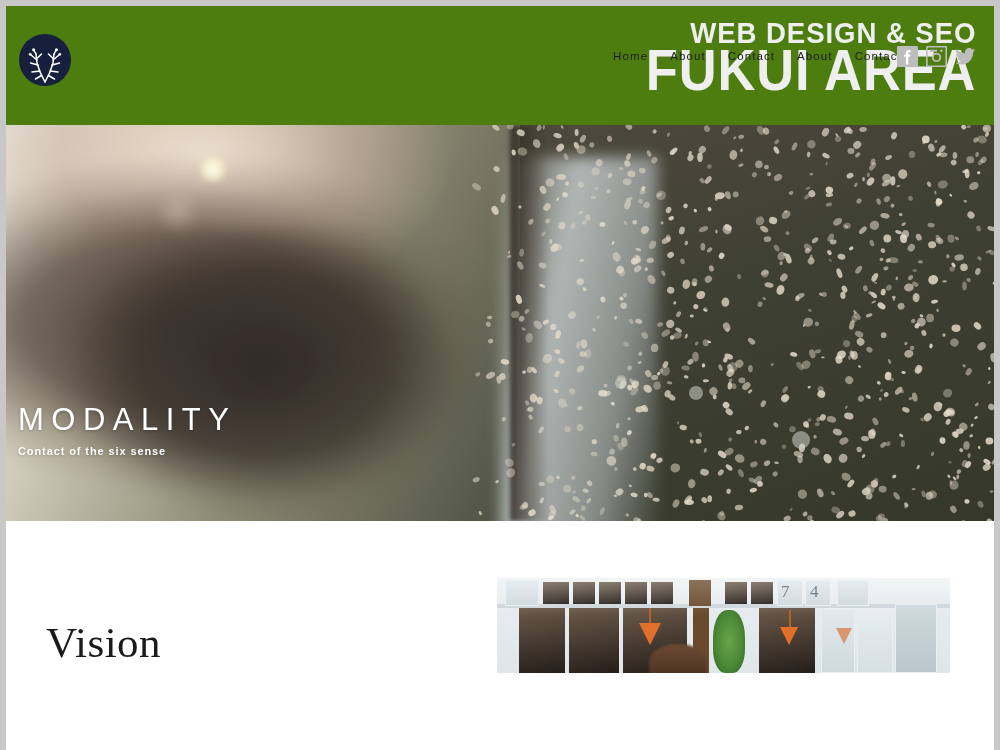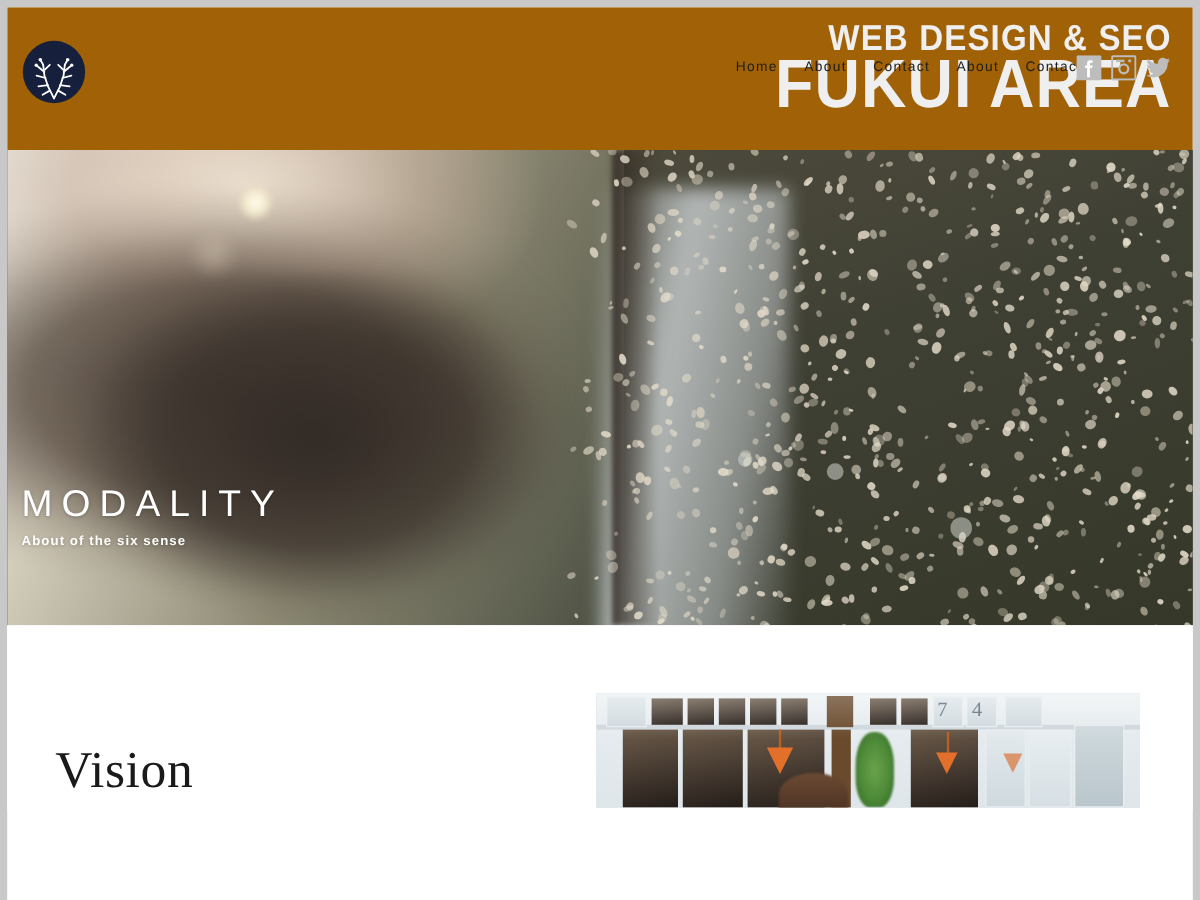--- a/index.html
+++ b/index.html
@@ -14,21 +14,21 @@
     left: 6px; top: 6px;
     width: 988px; height: 744px;
     background: #ffffff;
     overflow: hidden;
   }
 
   
   #header {
     position: relative;
     width: 100%; height: 119px;
-    background: #a16207;
+    background: #4d7c0f;
     overflow: hidden;
   }
   #logo-wrap {
     position: absolute;
     left: 11px; top: 26px;
     width: 56px; height: 56px;
   }
   #watermark {
     position: absolute;
     right: 18px; top: 14px;
@@ -1234,21 +1234,21 @@
           <ellipse cx="733.4" cy="238.7" rx="4.1" ry="3.9" fill="#e3dac8" opacity="0.53" transform="rotate(133 733.4 238.7)"></ellipse>
           <circle cx="795" cy="315" r="9" fill="#cfd3cc" opacity="0.55"></circle>
           <circle cx="690" cy="268" r="7" fill="#cfd3cc" opacity="0.55"></circle>
           <circle cx="850" cy="480" r="8" fill="#cfd3cc" opacity="0.55"></circle>
           <circle cx="615" cy="258" r="6" fill="#cfd3cc" opacity="0.55"></circle>
         </svg>
     </div>
 
     <div id="hero-title">
       <span class="ht-main">MODALITY</span>
-      <span class="ht-sub">About of the six sense</span>
+      <span class="ht-sub">Contact of the six sense</span>
     </div>
   </div>
 
   <div id="vision">
     <div id="vision-heading">Vision</div>
 
     <div id="shop-photo">
       <div class="facade"></div>
       <div class="beam"></div>
 

